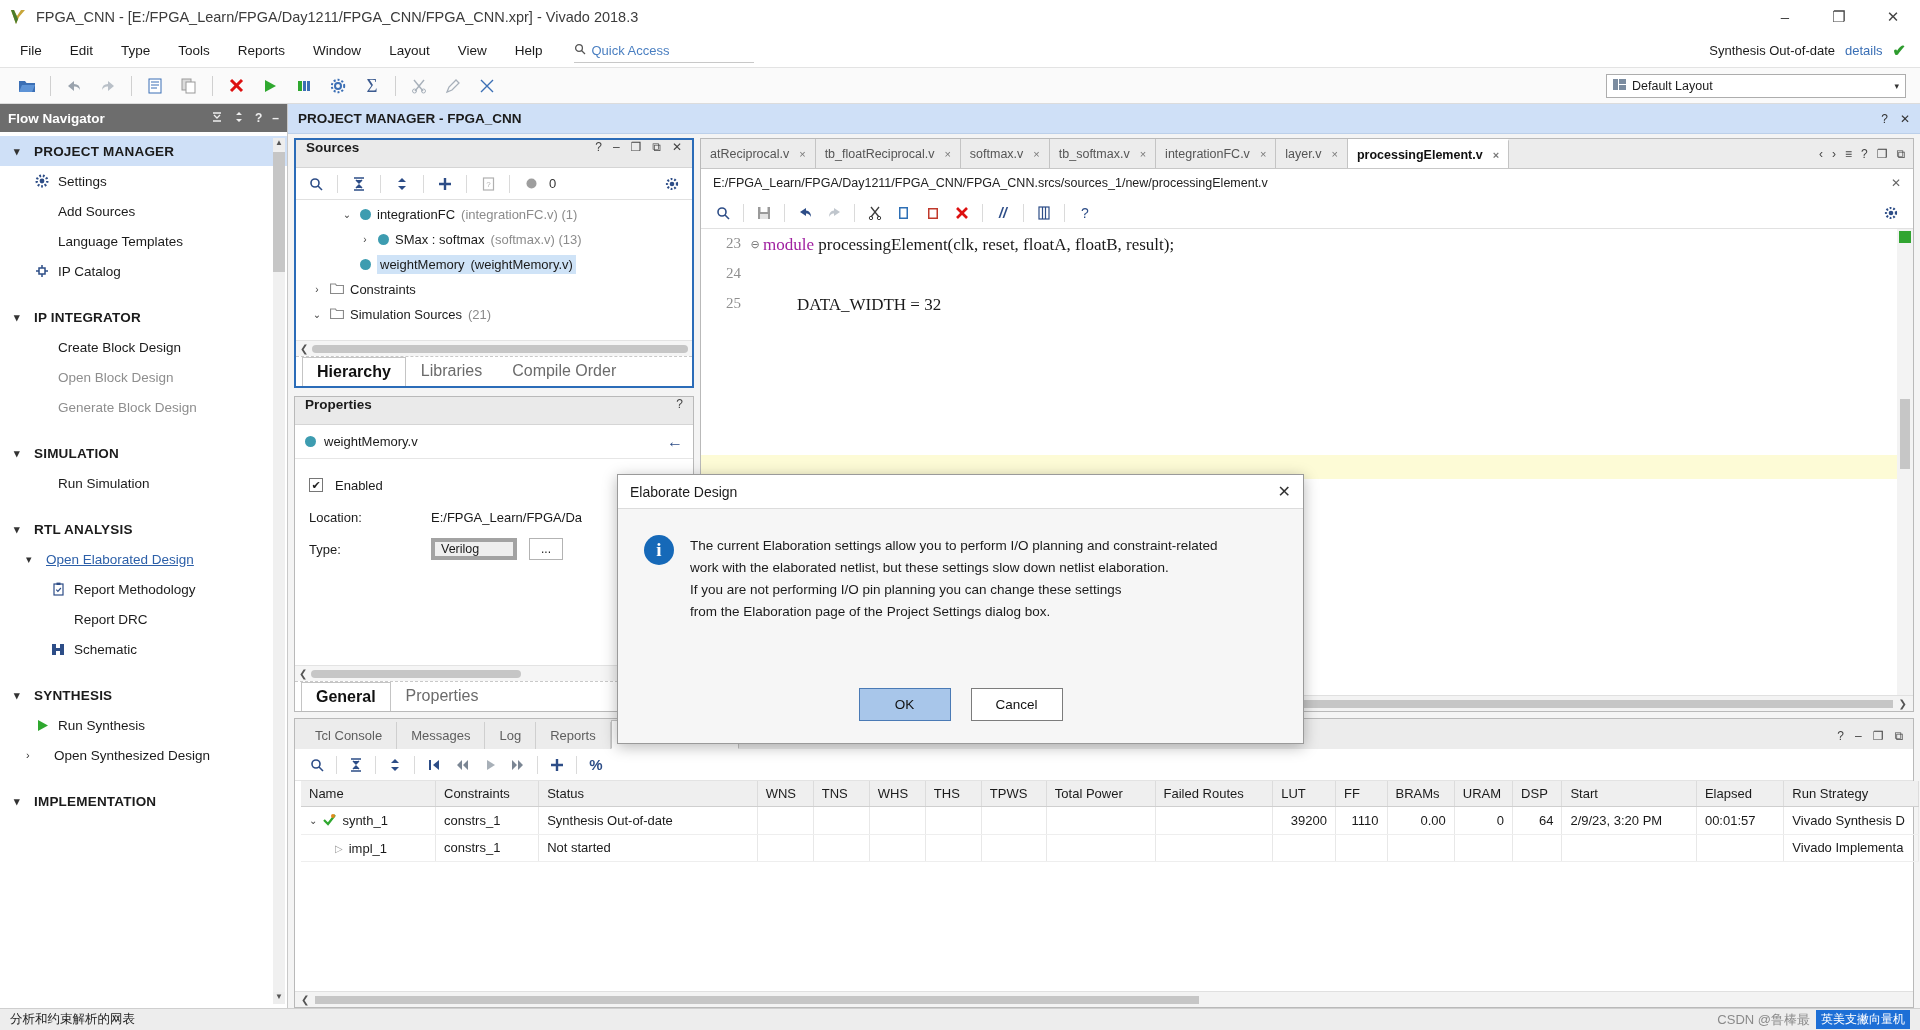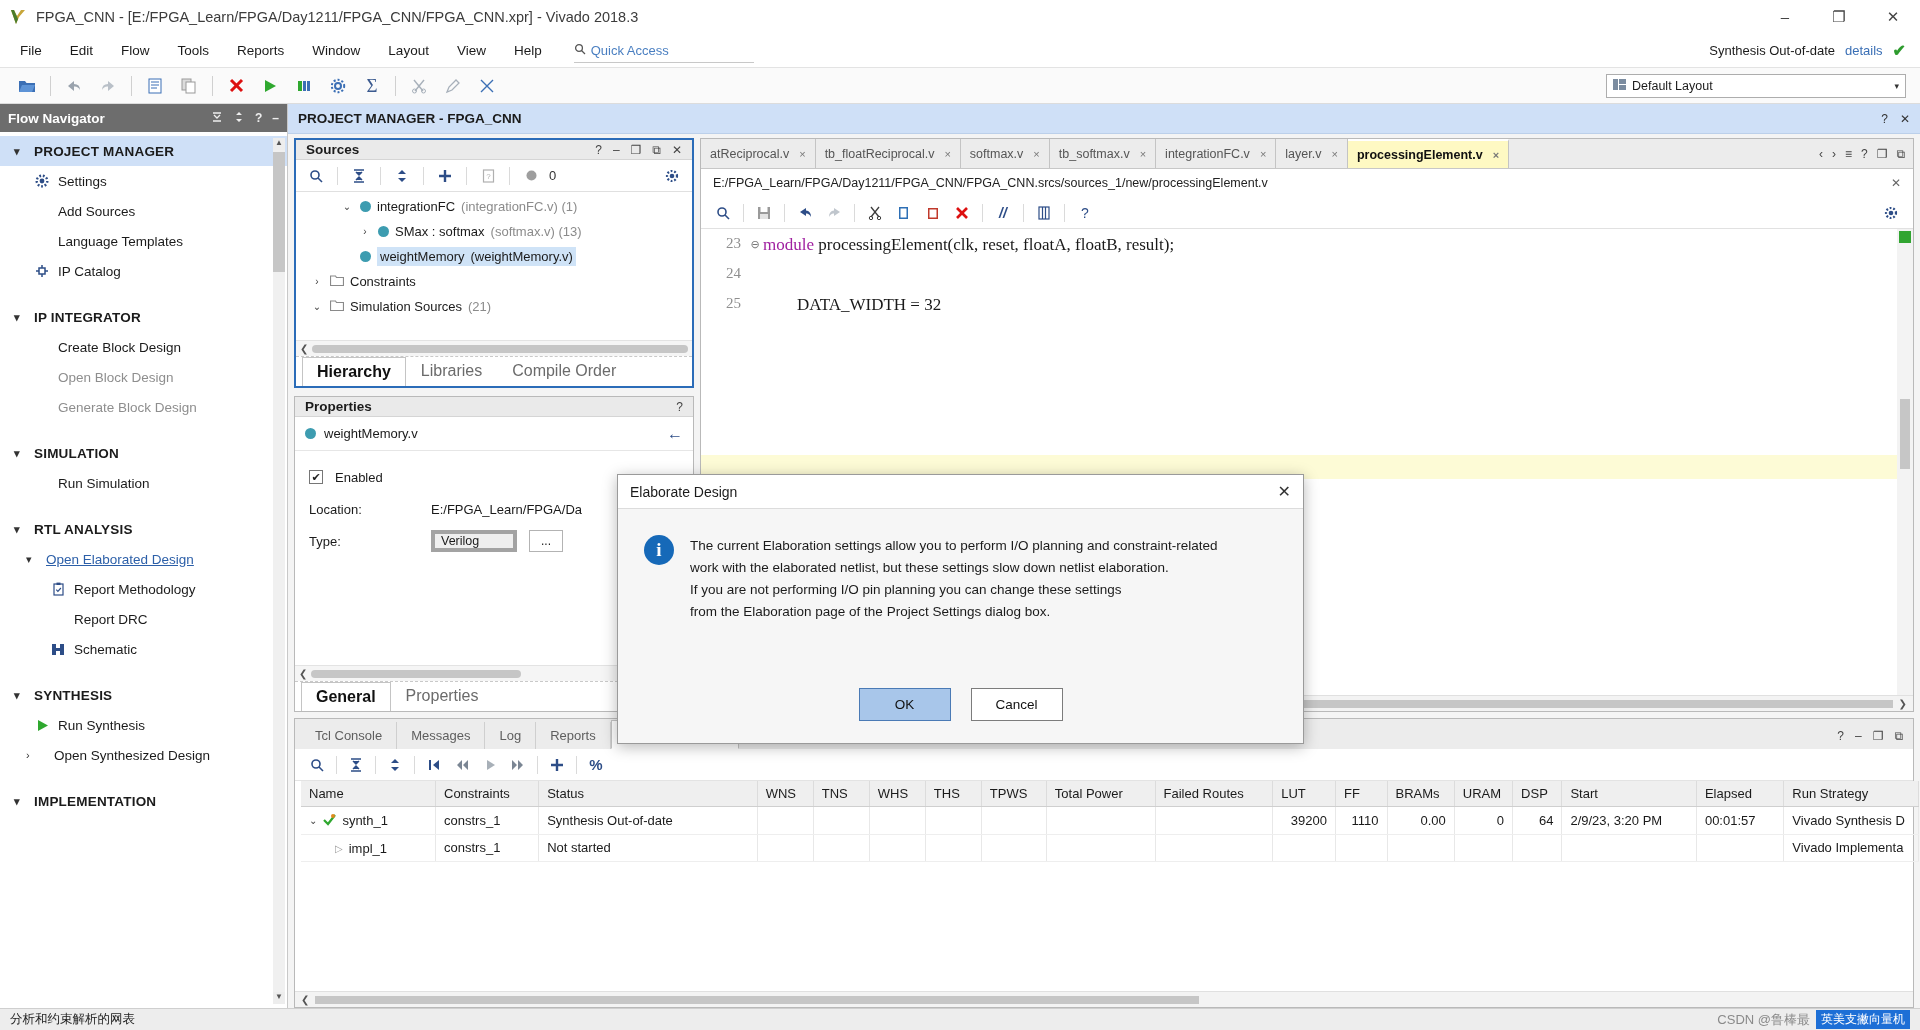--- a/index.html
+++ b/index.html
@@ -100,21 +100,21 @@
   .pm-header .tools { margin-left:auto; display:flex; gap:12px; font-size:12px; color:#333; font-weight:normal;}
 
   .split { flex:1; display:flex; padding:4px 6px 0 6px; gap:6px; min-height:0; }
   .leftcol { width:400px; display:flex; flex-direction:column; gap:8px; min-height:0;}
   .rightcol { flex:1; display:flex; flex-direction:column; min-height:0; }
 
   
   .panel { background:#fff; border:1px solid #b9b9b9; display:flex; flex-direction:column; min-height:0;}
   .panel.focus { border:2px solid #2b6cb8; }
   .panel-title {
-    height:20px; background:#eaeaea; display:flex; align-items:center; padding:0 10px;
+    height:28px; background:#eaeaea; display:flex; padding:0 10px;
     font-size:13.5px; font-weight:bold; color:#1b1b1b; border-bottom:1px solid #d5d5d5;
   }
   .panel-title .ctl { margin-left:auto; display:flex; gap:11px; font-size:12px; color:#444; font-weight:normal; }
   .panel-tb {
     height:32px; display:flex; align-items:center; padding:0 6px; gap:2px;
     border-bottom:1px solid #e0e0e0; background:#fff;
   }
   .ptb { width:28px; height:24px; display:flex; align-items:center; justify-content:center; color:#2d4d87; font-size:14px;}
   .ptb-sep { width:1px; height:18px; background:#dadada; margin:0 5px; }
 
@@ -144,21 +144,21 @@
   .prop-row { display:flex; align-items:center; gap:12px; height:32px; }
   .prop-lbl { width:110px; color:#1b1b1b; }
   .cbx { width:14px; height:14px; border:1px solid #767676; background:#fff; display:inline-flex; align-items:center; justify-content:center; font-size:11px; color:#222;}
   .type-box { width:86px; height:22px; border:4px solid #a3a3a3; background:#efefef; display:flex; align-items:center; padding:0 6px; font-size:12.5px;}
   .dots-box { width:34px; height:22px; border:1px solid #b3b3b3; background:#fff; display:flex; align-items:center; justify-content:center; font-size:12px;}
 
   
   .ed-tabs { height:30px; background:#ececec; display:flex; align-items:stretch; border-bottom:1px solid #c7c7c7; overflow:hidden;}
   .ed-tab { display:flex; align-items:center; gap:10px; padding:0 9px; font-size:12.5px; color:#555; border-right:1px solid #c4c4c4; white-space:nowrap;}
   .ed-tab .x { font-size:11px; color:#777; }
-  .ed-tab.active { background:#fef9c3; color:#111; font-weight:bold; border-top:2px solid #fff;}
+  .ed-tab.active { background:#ffffff; color:#111; font-weight:bold; border-top:2px solid #fff;}
   .ed-tabctl { margin-left:auto; display:flex; align-items:center; gap:9px; padding:0 8px; font-size:12px; color:#444;}
   .ed-path { height:28px; display:flex; align-items:center; padding:0 12px; font-size:12.5px; color:#222; background:#fff;}
   .ed-path .x { margin-left:auto; color:#666; font-size:12px; }
   .ed-tb { height:32px; display:flex; align-items:center; padding:0 8px; gap:1px; background:#fff; border-bottom:1px solid #e1e1e1;}
   .code {
     flex:1; background:#fff; position:relative; overflow:hidden;
     font-family:"Liberation Serif", serif; font-size:17px;
   }
   .cline { display:flex; align-items:flex-start; height:30px; }
   .lno { width:46px; text-align:right; padding-right:6px; color:#8f8f8f; font-size:15px; font-family:"Liberation Serif",serif;}
@@ -240,21 +240,21 @@
     <div class="win-ctl">
       <div>–</div>
       <div>❐</div>
       <div class="close">✕</div>
     </div>
   </div>
 
   <div class="menubar">
     <div class="menu-item">File</div>
     <div class="menu-item">Edit</div>
-    <div class="menu-item">Flow</div>
+    <div class="menu-item">Type</div>
     <div class="menu-item">Tools</div>
     <div class="menu-item">Reports</div>
     <div class="menu-item">Window</div>
     <div class="menu-item">Layout</div>
     <div class="menu-item">View</div>
     <div class="menu-item">Help</div>
 
     <div class="quickaccess">
       <span class="qa-icon">
         <svg width="12" height="12" viewBox="0 0 12 12">

